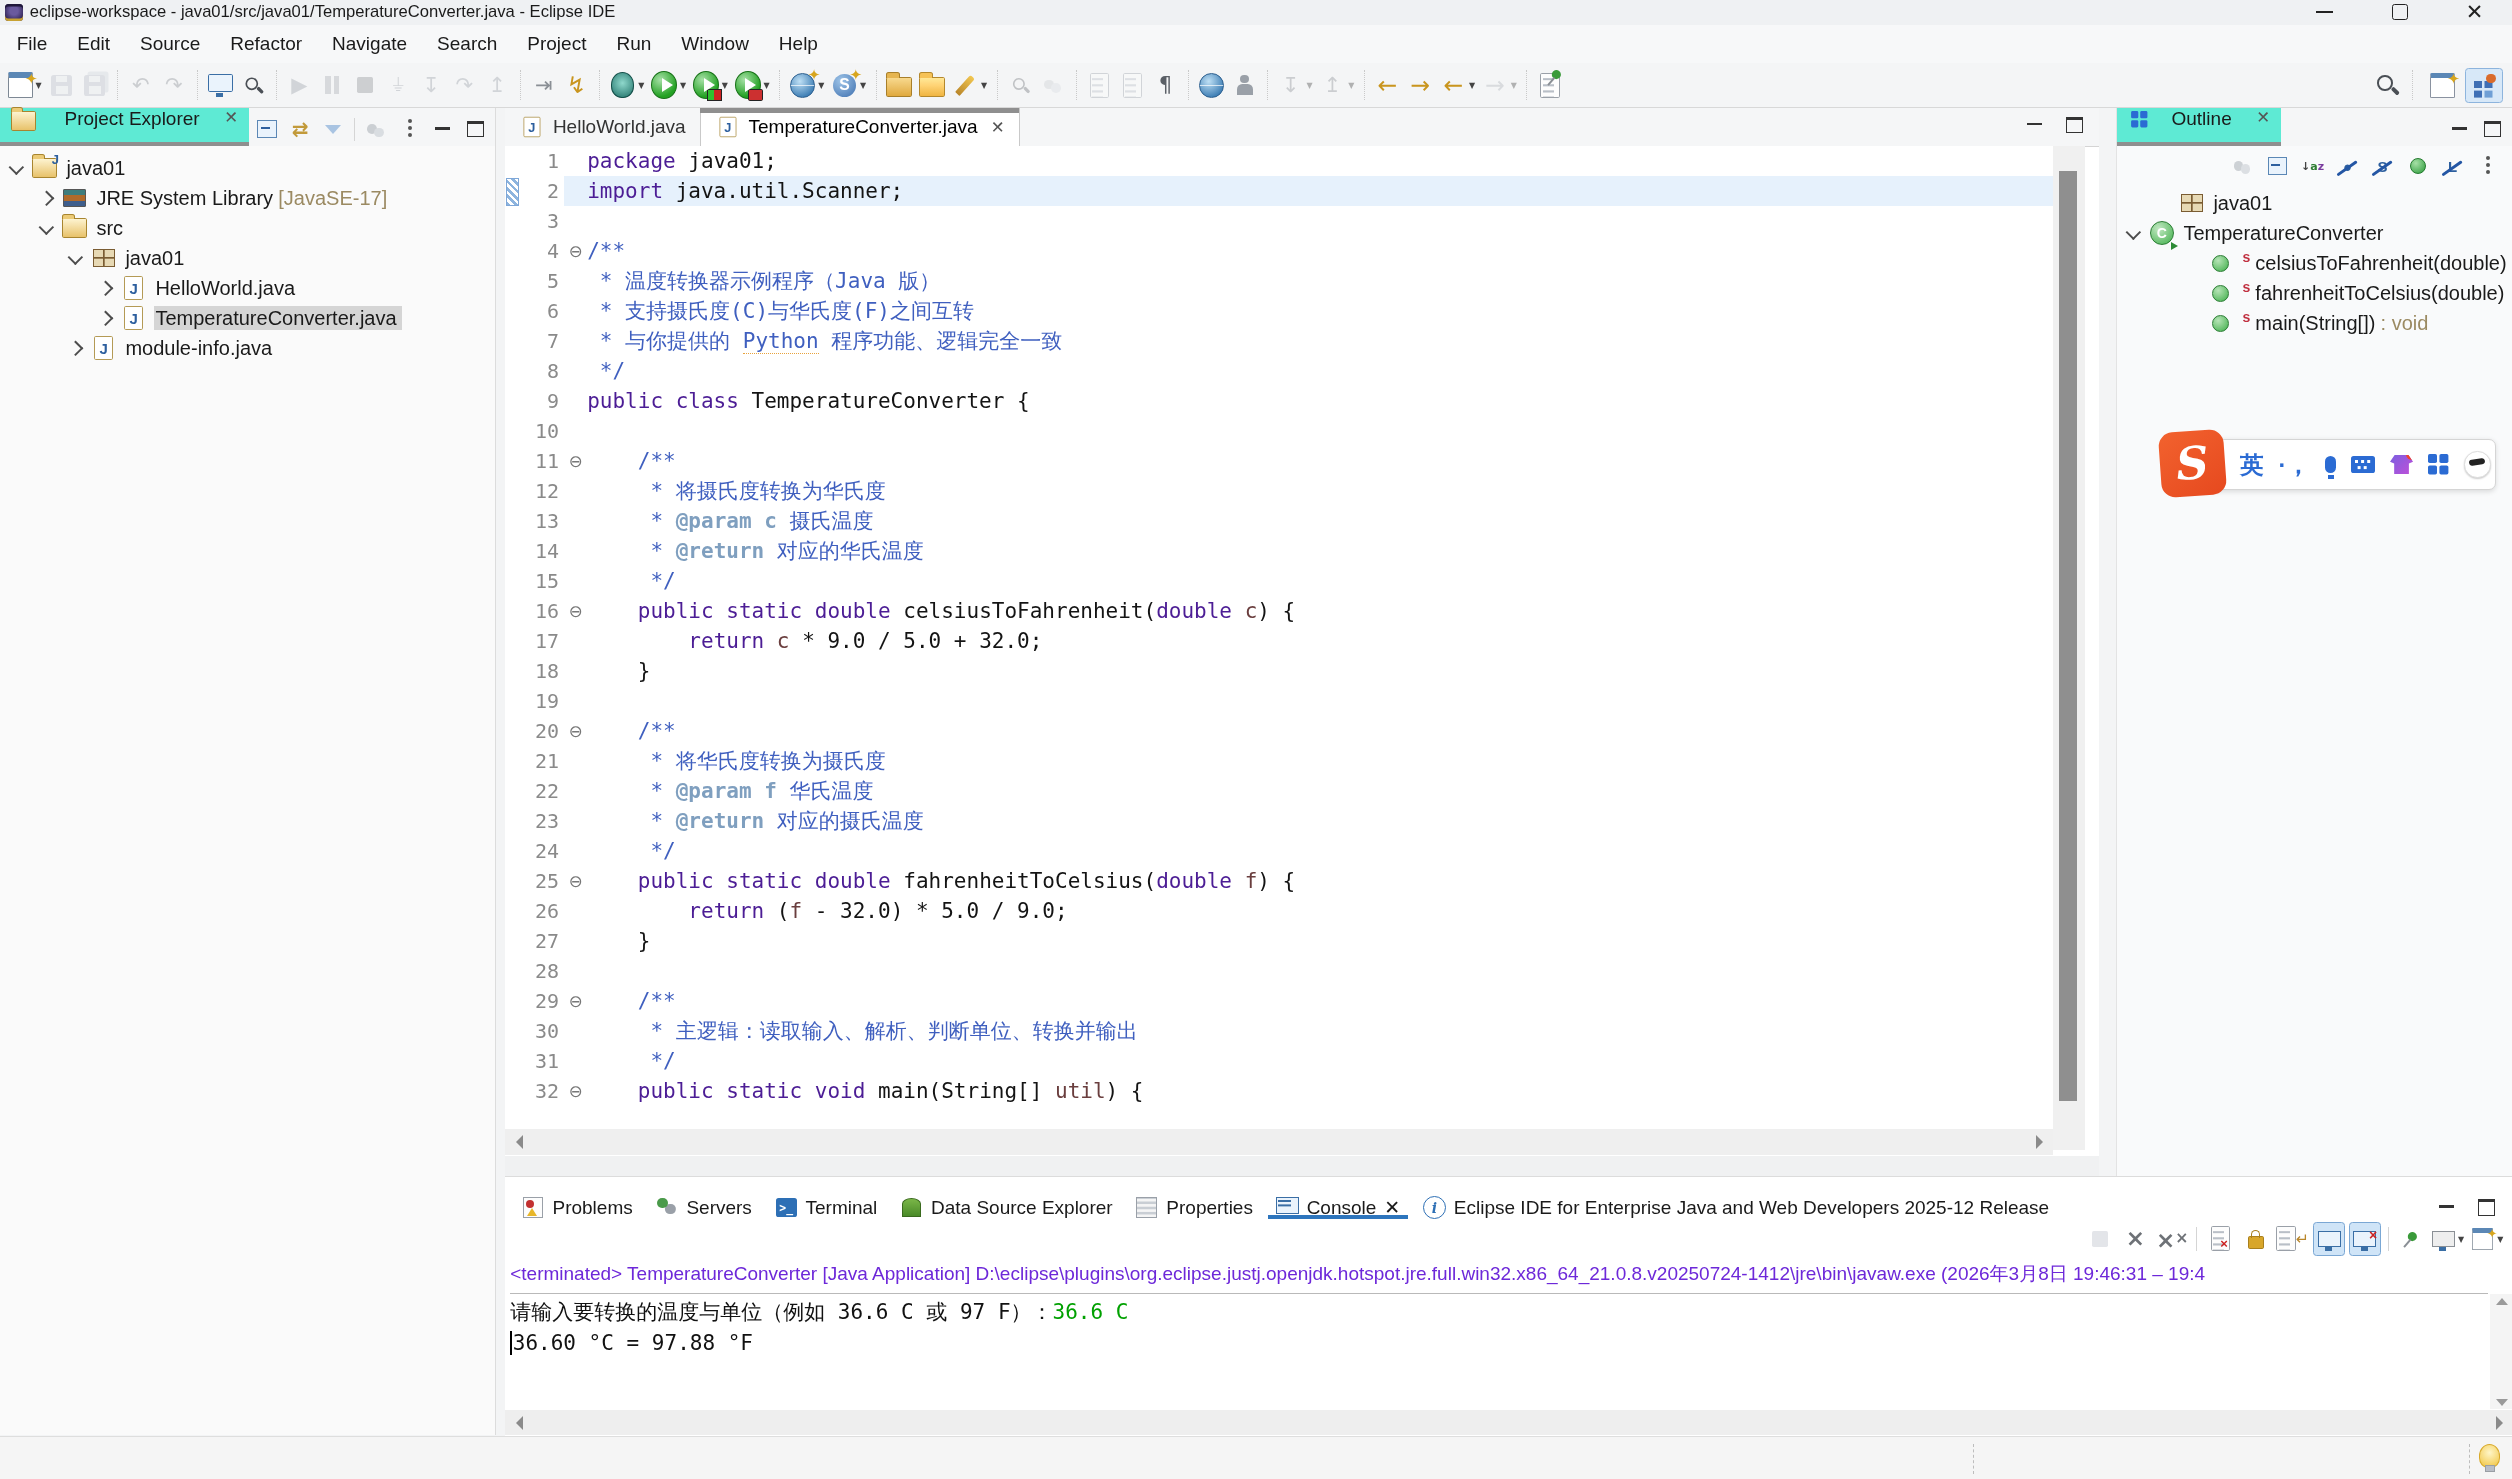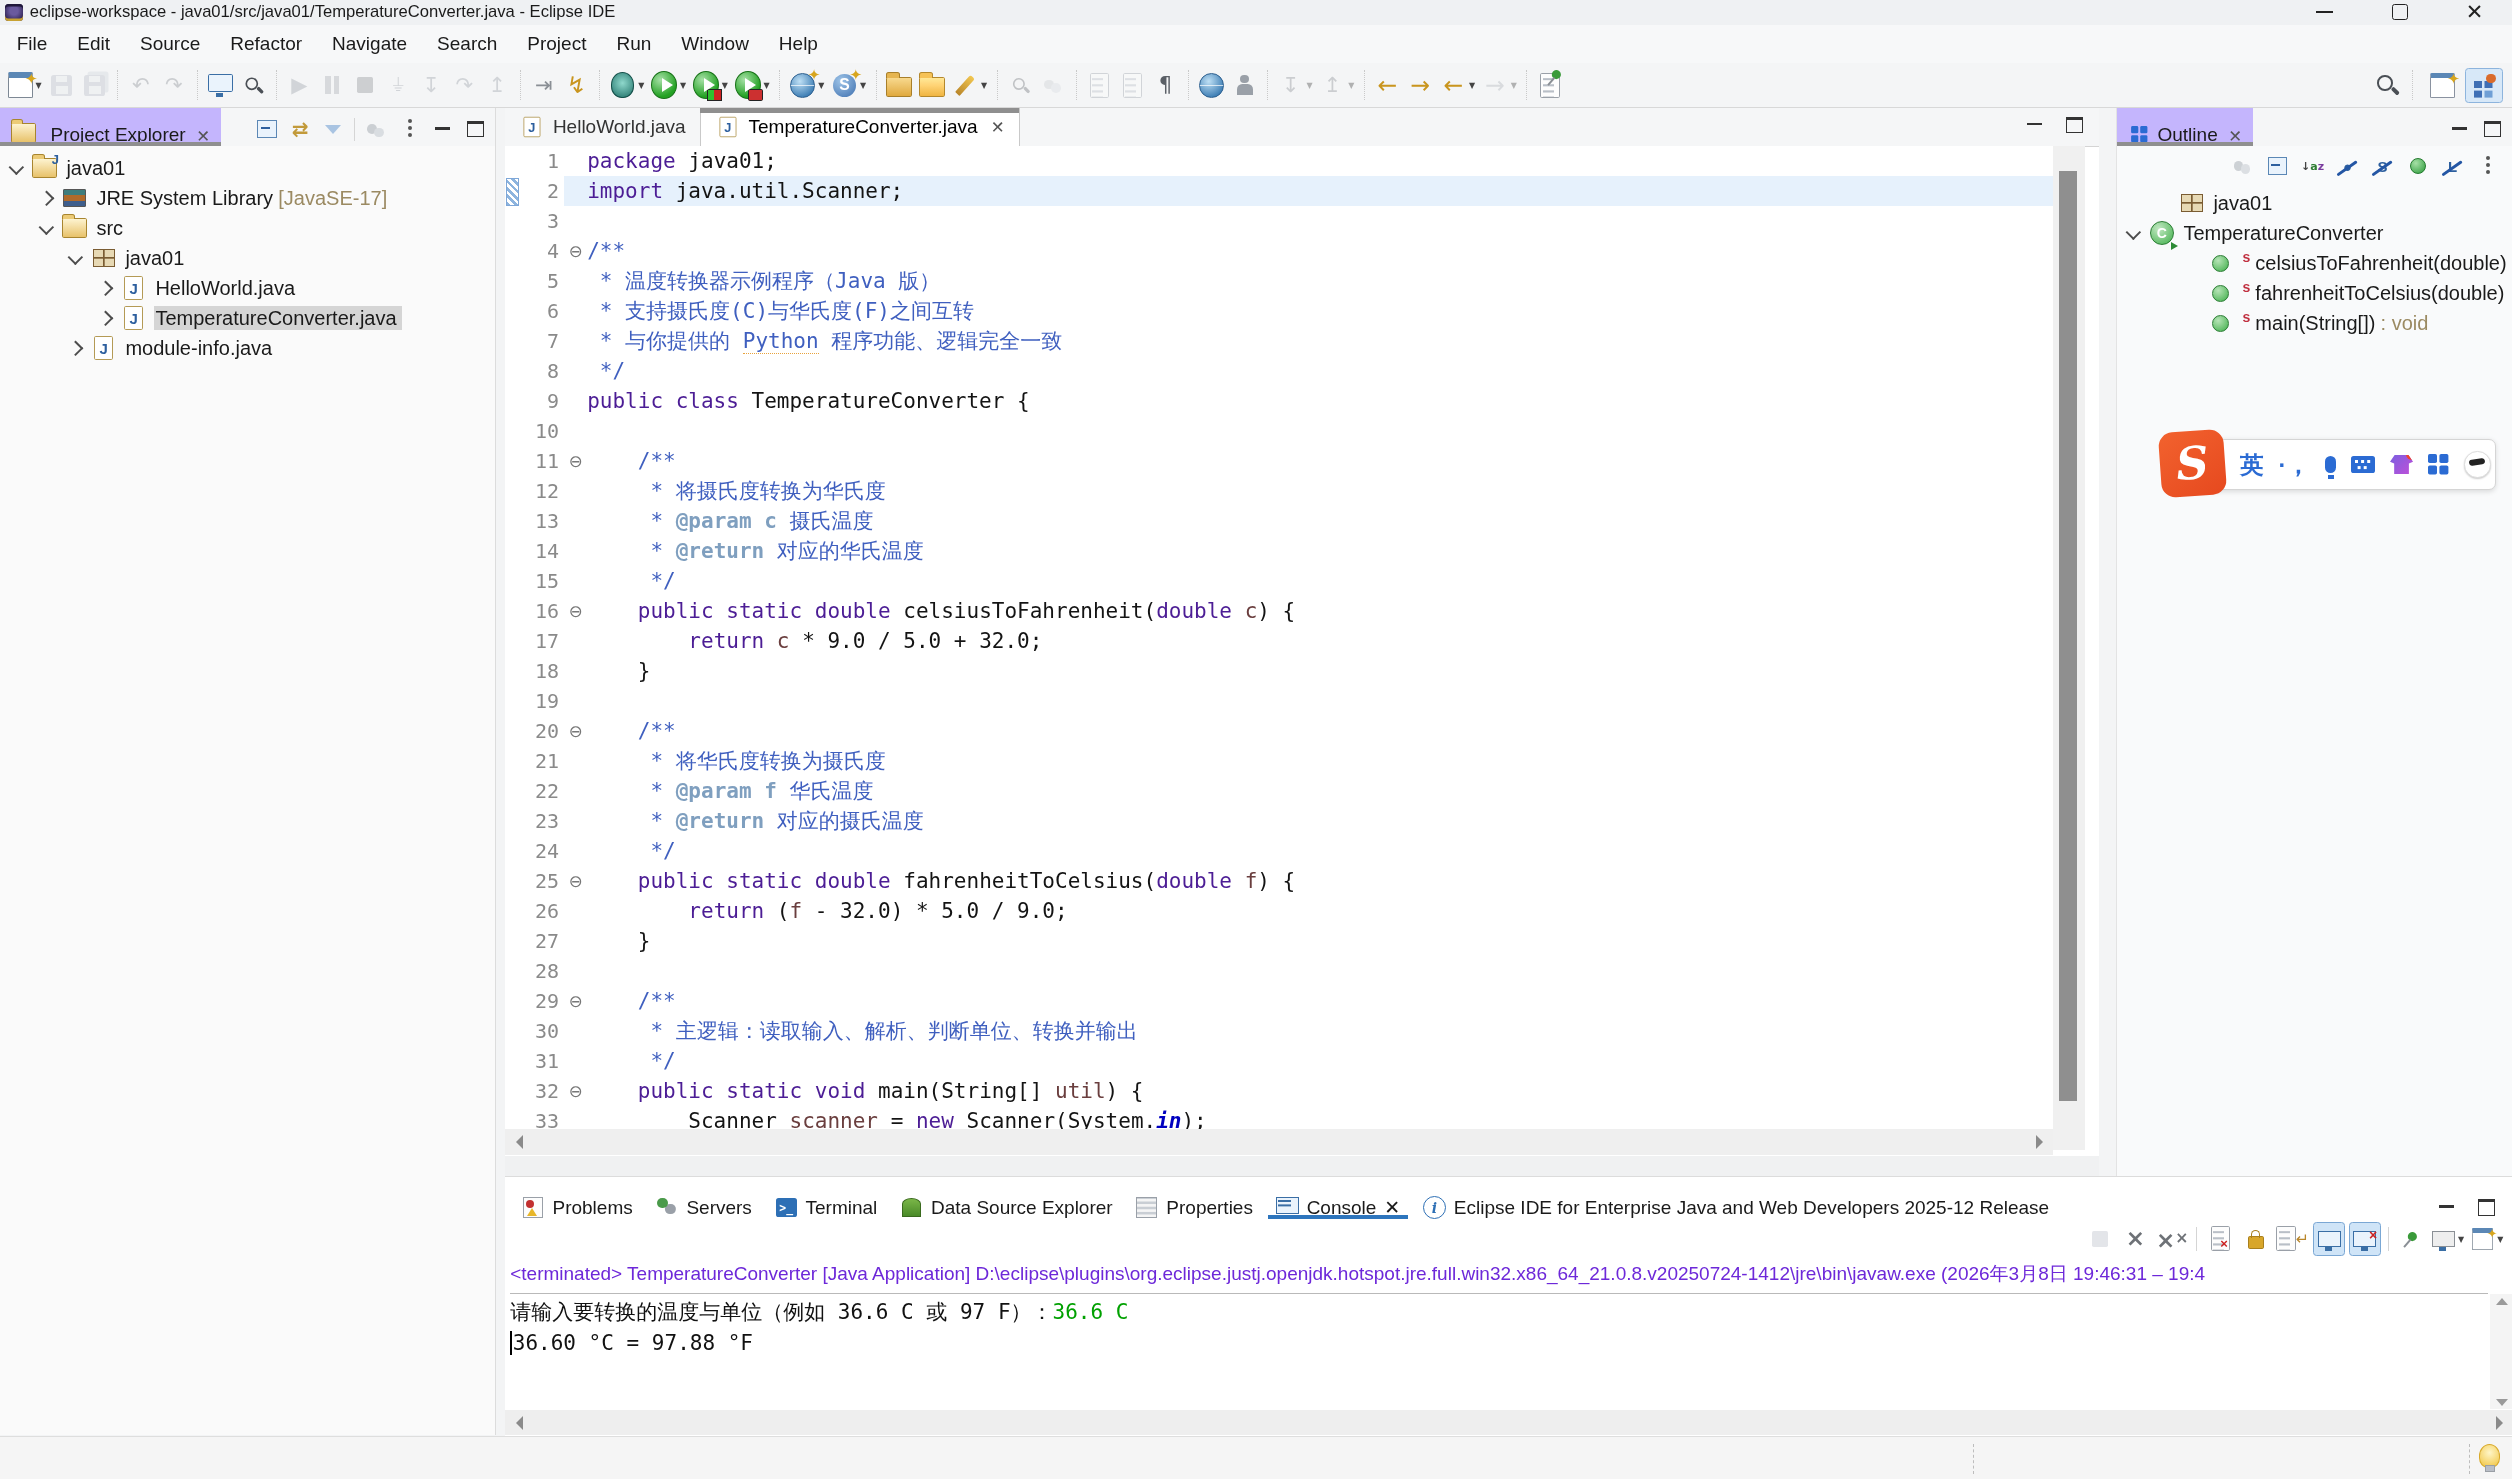--- a/index.html
+++ b/index.html
@@ -71,21 +71,21 @@
   .stopic{width:15.7px;height:15.7px;background:#8d9197;border-radius:1.7px}
   .jeeic{width:23px;height:23px;position:relative}
   .jeeic::before{content:"";position:absolute;left:1.7px;top:7px;width:7.9px;height:7.9px;background:#3f6fb5;box-shadow:10.5px 0 0 #3f6fb5,0 9.6px 0 #3f6fb5,10.5px 9.6px 0 #6f9fd5}
   .jeeic::after{content:"";position:absolute;right:0;top:0;width:9.6px;height:9.6px;border-radius:50%;background:#d96b2c}
   .perspic{width:23px;height:19px;border:1.7px solid #8a92a0;border-top:5.2px solid #5b87b5;background:#fff;border-radius:1.7px;position:relative}
   .pbtn{display:inline-flex;align-items:center;padding:3.5px 5.2px;border-radius:3.5px;border:0.9px solid transparent;margin-left:3.5px}
   .pbtn.active{background:#d7e8f8;border-color:#8db4dd}
 
   
   .panel-header{height:38px;display:flex;align-items:flex-end;background:#f5f6f7;position:relative}
-  .ptab{display:flex;align-items:flex-end;gap:7px;padding:0 10.5px;height:38px;font-size:19px;position:relative;background:#c4b5fd}
+  .ptab{display:flex;align-items:flex-start;gap:21px;padding:0 10.5px;height:38px;font-size:19px;position:relative;background:#5eead4}
   .ptab .closex{color:#555;font-size:16.6px;margin-left:3.5px;font-family:"DejaVu Sans",sans-serif}
   .ptab .under{position:absolute;left:0;bottom:0;width:100%;height:4.4px;background:#8f8f8f}
   .hdr-tools{margin-left:auto;display:flex;align-items:center;gap:8.7px;padding-right:7px;padding-bottom:5.2px}
   .hicon{display:inline-flex;align-items:center;justify-content:center;width:24.5px;height:23px}
   .mmin i{display:block;width:15.7px;height:2.6px;background:#333;margin-bottom:1.7px}
   .mmax i{display:block;width:15px;height:12.2px;border:1.7px solid #333;border-top-width:3.5px}
   .collic{width:17.5px;height:15.7px;border:1.7px solid #5b87b5;background:#eaf3fc;position:relative}
   .collic::after{content:"";position:absolute;left:2.6px;top:5.2px;width:8.7px;height:2.6px;background:#2d5f9e}
   .linkic{color:#c29a3a;font-size:20px;font-weight:bold;font-family:"DejaVu Sans",sans-serif}
   .funic{width:0;height:0;border-left:8.7px solid transparent;border-right:8.7px solid transparent;border-top:9.6px solid #a9c4e2;position:relative}
@@ -899,28 +899,20 @@
           </span>
         </div>
         <div class="cl">
           <span class="ann"></span>
           <span class="ln">32</span>
           <span class="codewrap">
             <span class="fold">⊖</span>
             <span class="codetext"><span class="s-pl">    </span><span class="s-kw">public static void</span><span class="s-pl"> main(String[]</span><span class="s-par"> util</span><span class="s-pl">) {</span></span>
           </span>
         </div>
-        <div class="cl">
-          <span class="ann"></span>
-          <span class="ln">33</span>
-          <span class="codewrap">
-            <span class="fold"></span>
-            <span class="codetext"><span class="s-pl">        Scanner</span><span class="s-par"> scanner</span><span class="s-pl"> = </span><span class="s-kw">new</span><span class="s-pl"> Scanner(System.</span><span class="s-fld">in</span><span class="s-pl">);</span></span>
-          </span>
-        </div>
       </div>
     <div id="ed-vscroll">
         <div id="ed-vthumb"></div>
       </div>
     <div id="ed-hscroll">
       <span class="harrow left"></span>
       <span class="harrow right"></span>
     </div>
     <div id="ed-gap"></div>
   </div>

